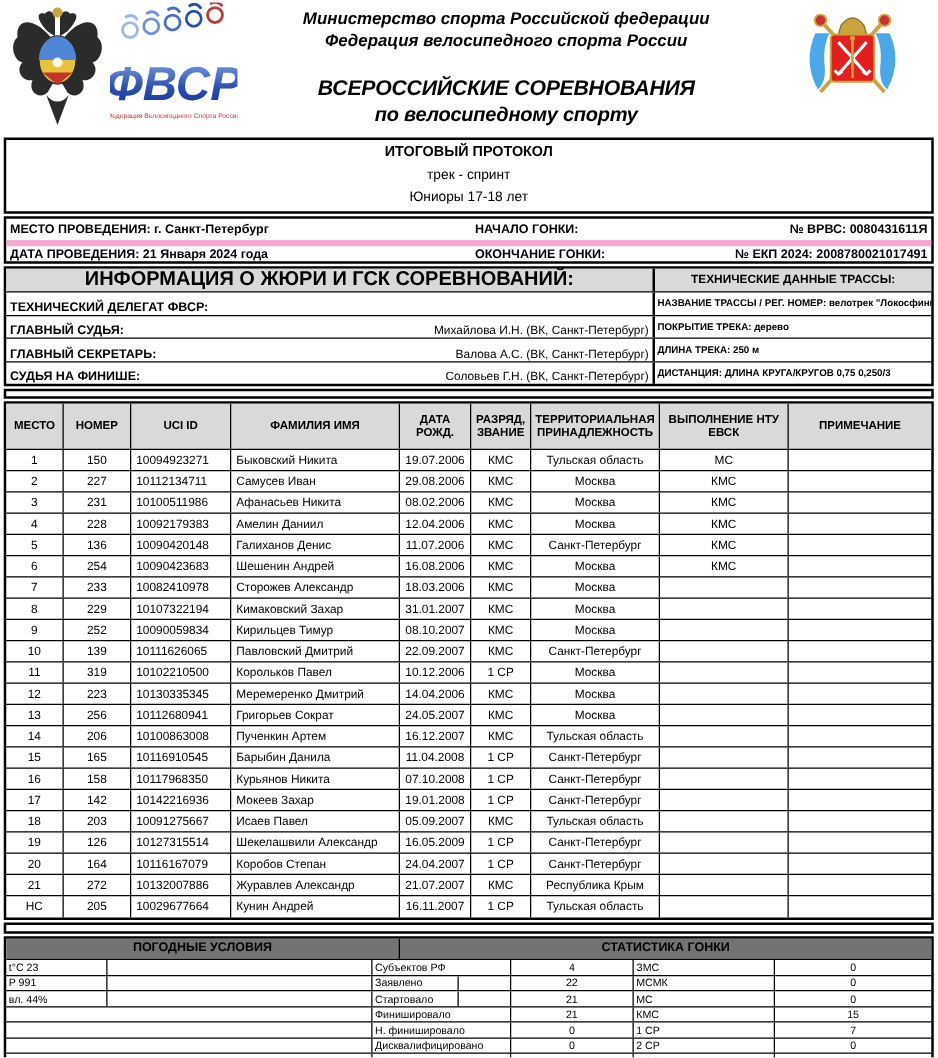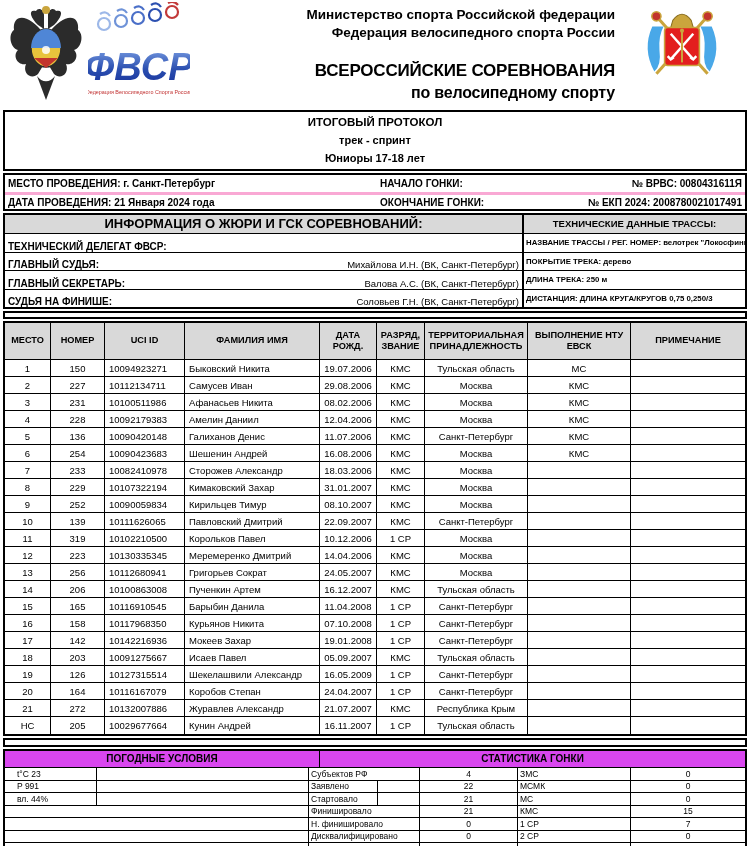--- a/index.html
+++ b/index.html
@@ -5,43 +5,43 @@
   * { box-sizing: border-box; margin: 0; padding: 0; }
   html,body { background:#fff; }
   body { font-family: "Liberation Sans", sans-serif; color:#000; }
   .page { width:750px; height:846px; background:#fff; overflow:hidden; position:relative; }
 
   
   .header { position:relative; height:110px; }
   .ministry-logo { position:absolute; left:8px; top:4px; width:76px; height:98px; }
   .fvsr-logo { position:absolute; left:88px; top:2px; width:102px; height:104px; }
   .spb-logo { position:absolute; right:26px; top:4px; width:84px; height:84px; }
-  .header-text { position:absolute; left:195px; right:135px; top:6px; text-align:right; }
+  .header-text { position:absolute; left:195px; right:135px; top:6px; text-align:center;font-style:italic; }
   .ministry-line { font-size:13.5px; font-weight:600; line-height:1.3; }
   .main-title { margin-top:20px; font-size:17px; font-weight:bold; letter-spacing:-0.2px; }
   .sub-title { margin-top:3px; font-size:16px; font-weight:bold; letter-spacing:-0.2px; }
 
   .sections { margin:0 3px; }
   .sec { border:2px solid #000; margin-bottom:2px; background:#fff; }
 
   
   .protocol-box { text-align:center; padding:4px 0 5px 0; }
   .protocol-box .p1 { font-size:11.5px; font-weight:bold; }
-  .protocol-box .p2, .protocol-box .p3 { font-size:11px; font-weight:bold; margin-top:6px; }
+  .protocol-box .p2, .protocol-box .p3 { font-size:11px; font-weight:normal; margin-top:6px; }
 
   
   .meta-row { display:flex; align-items:center; height:17px; padding:0 3px; font-size:10px; font-weight:bold;gap:32px; }
-  .meta-row + .meta-row { border-top:3px solid #f9a8d4; }
+  .meta-row + .meta-row { border-top:5px solid #f9a8d4; }
   .meta-left { flex:1; }
   .meta-mid { width:118px; }
   .meta-right { width:212px; text-align:right; }
 
   
   .band { display:flex; height:18px; background:#d9d9d9; }
-  .band-left { width:519px; border-right:2px solid #000; text-align:center; line-height:18px; font-weight:bold; font-size:13px; }
+  .band-left { width:519px; border-right:2px solid #000; text-align:center; line-height:18px; font-weight:bold; font-size:16px; }
   .band-right { flex:1; text-align:center; line-height:18px; font-weight:bold; font-size:9.5px; }
   .jury-row { display:flex; border-top:1.5px solid #000; height:18.5px; }
   .jury-left { width:519px; border-right:2px solid #000; display:flex; justify-content:space-between; align-items:flex-end; padding:0 3px; }
   .jury-label { font-weight:bold; font-size:10px; white-space:nowrap; }
   .jury-value { font-size:9.5px; white-space:nowrap; }
   .jury-right { flex:1; display:flex; align-items:center; padding:0 2px; font-weight:bold; font-size:7.8px; white-space:nowrap; overflow:hidden; }
 
   .spacer-box { height:8px; }
 
   
@@ -53,26 +53,26 @@
   .trow { height:17px; border-bottom:1.5px solid #000; }
   .trow:last-of-type { border-bottom:none; }
   .td { display:flex; align-items:center; justify-content:center; font-size:9.5px; border-right:1px solid #000;
         white-space:nowrap; overflow:hidden; }
   .td:last-child { border-right:none; }
   .td.left { justify-content:flex-start; padding-left:4px; }
 
   .spacer-box2 { height:9px; }
 
   
-  .band2 { display:flex; height:16px; background:#d946ef; }
+  .band2 { display:flex; height:16px; background:#737373; }
   .band2-left { width:315px; border-right:1px solid #000; text-align:center; line-height:16px; font-weight:bold; font-size:10px; }
   .band2-right { flex:1; text-align:center; line-height:16px; font-weight:bold; font-size:10px; }
   .stats-row { display:flex; height:12.5px; border-top:1px solid #000; font-size:8.5px; }
   .stats-row > div { display:flex; align-items:center; overflow:hidden; white-space:nowrap; }
-  .sw1 { width:92px; padding-left:12px; }
+  .sw1 { width:81px; padding-left:2px; }
   .sw2 { width:212px; border-right:1px solid #000; }
   .sl  { width:111px; border-right:1px solid #000; padding-left:2px; position:relative; }
   .sv  { width:98px;  border-right:1px solid #000; justify-content:center; }
   .srl { width:113px; border-right:1px solid #000; padding-left:2px; }
   .srv { flex:1; justify-content:center; }
   
   .stats-body .stats-row:nth-child(-n+4) .sw1 { border-right:1px solid #000; }
   
   .stats-body .stats-row:nth-child(3) .sl::after,
   .stats-body .stats-row:nth-child(4) .sl::after { content:""; position:absolute; left:68px; top:0; bottom:0; border-right:1px solid #000; }

